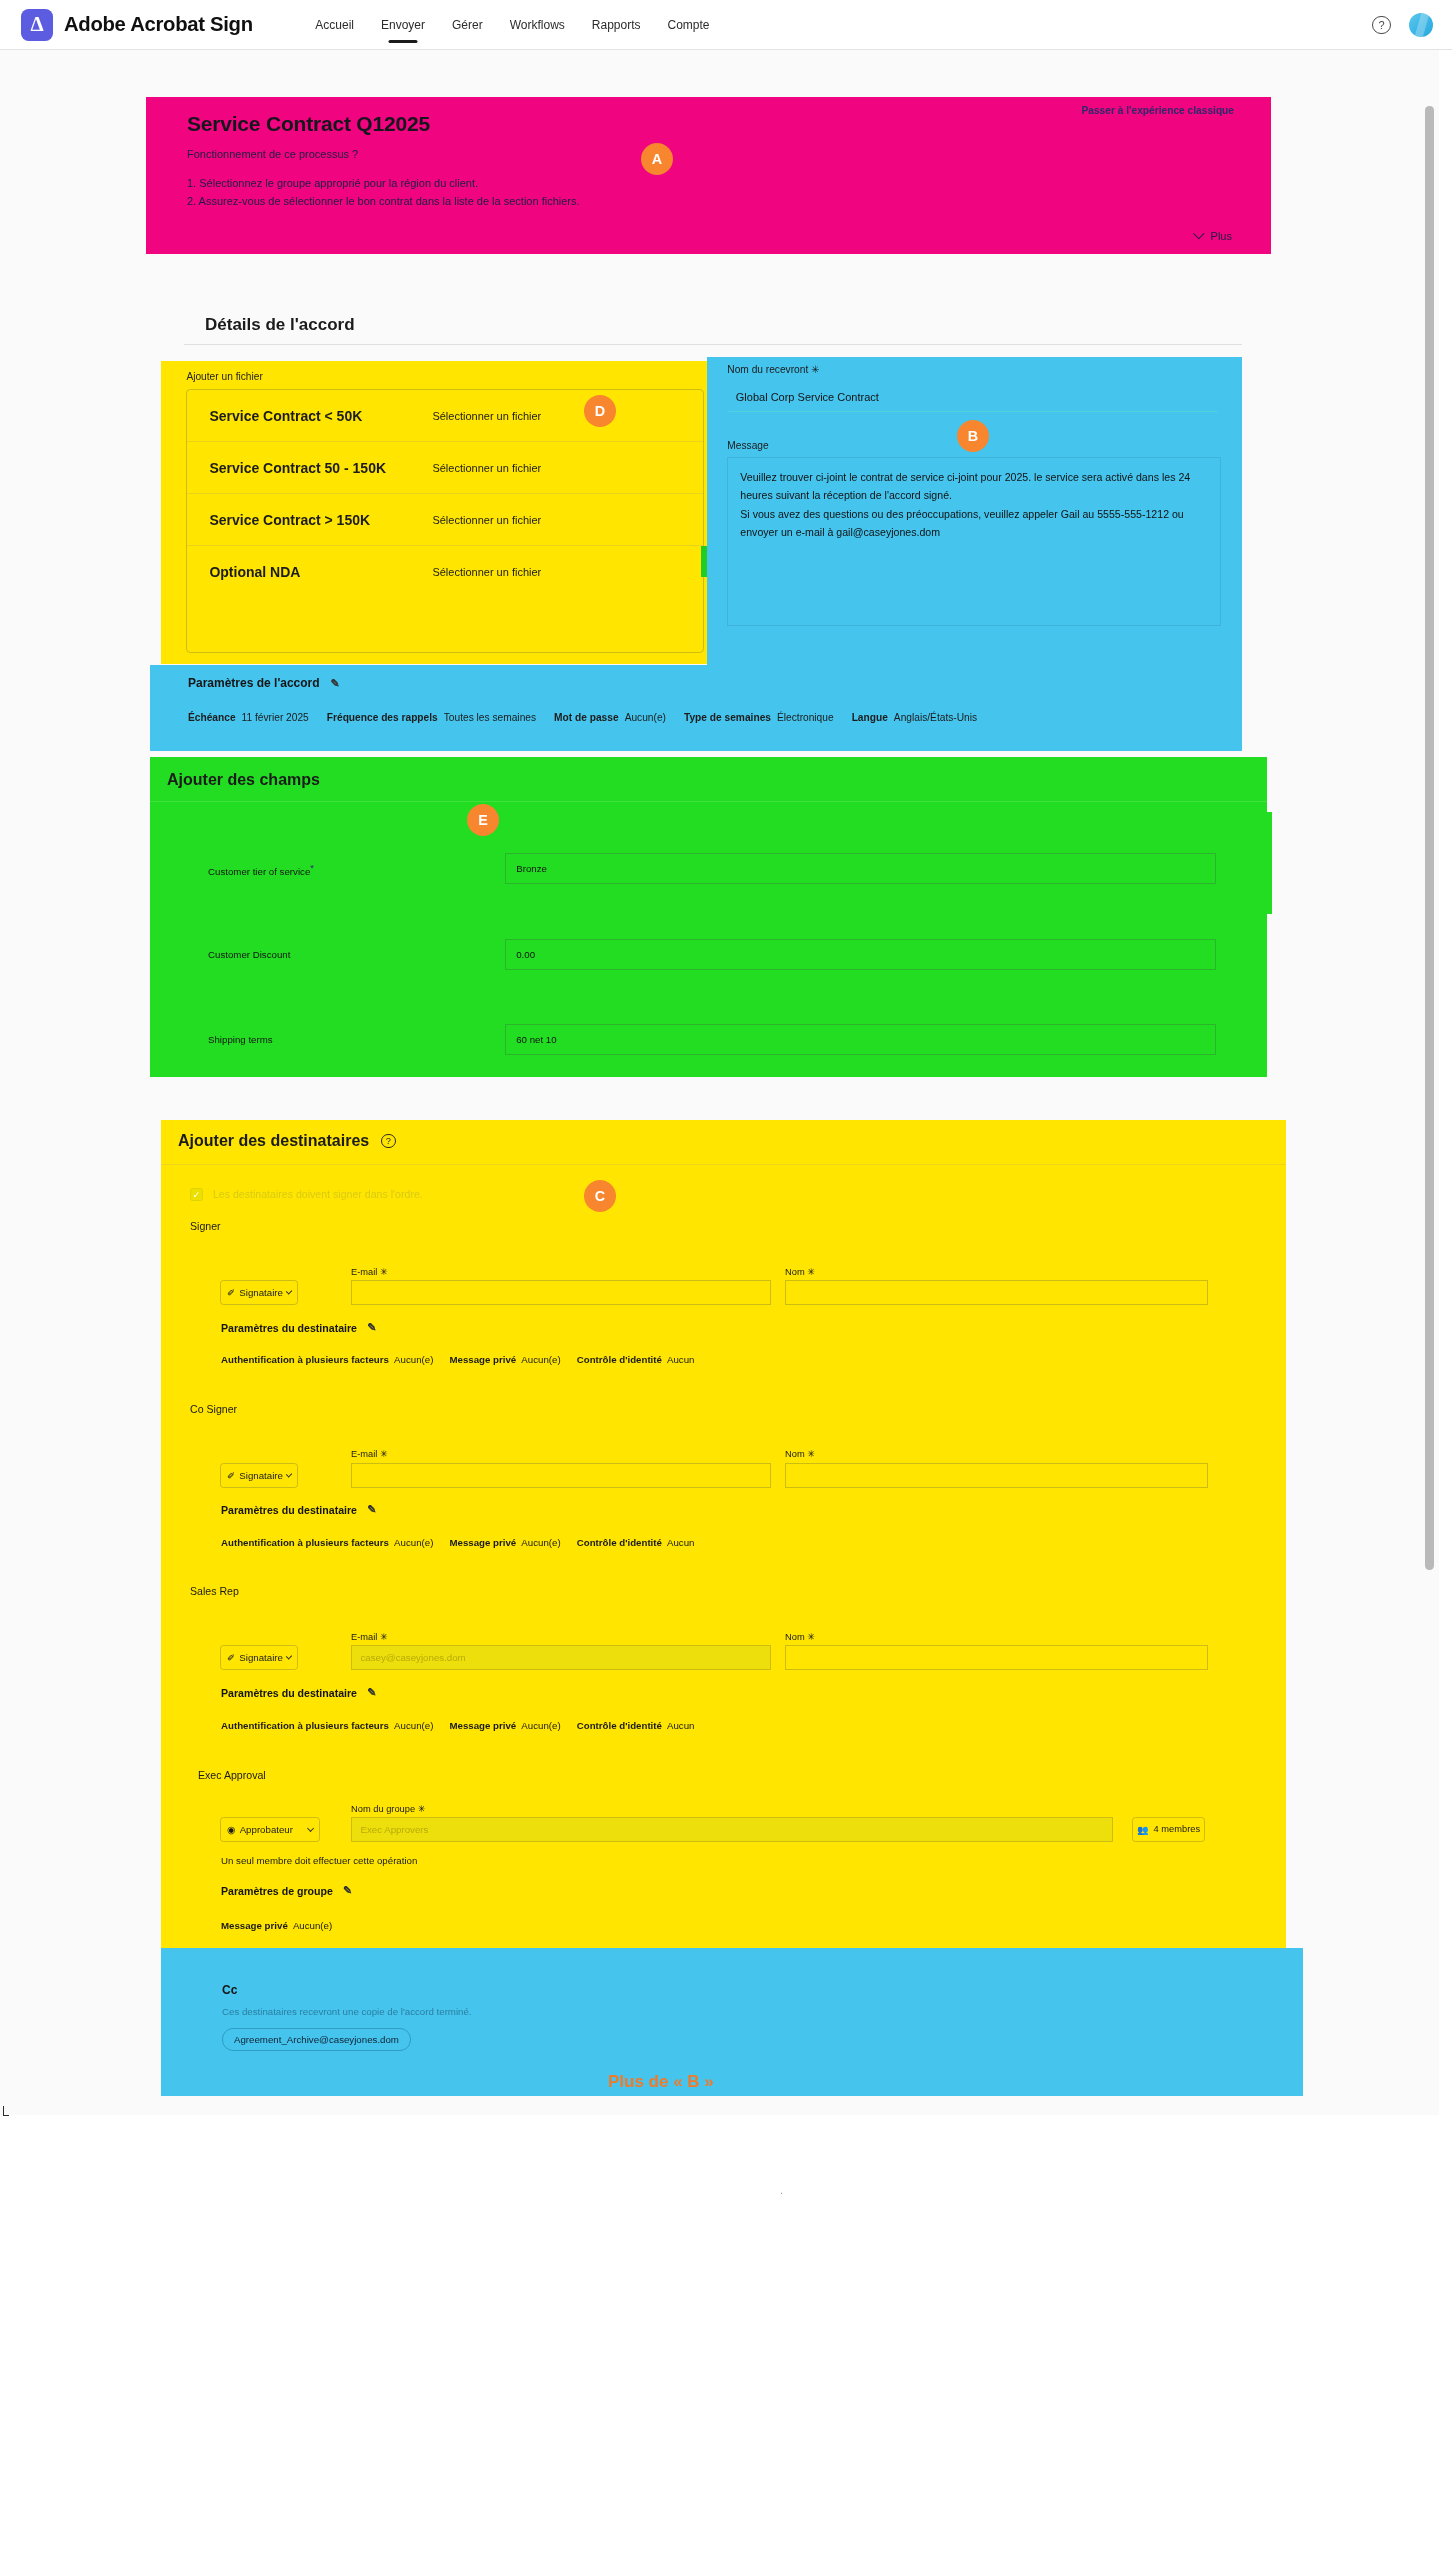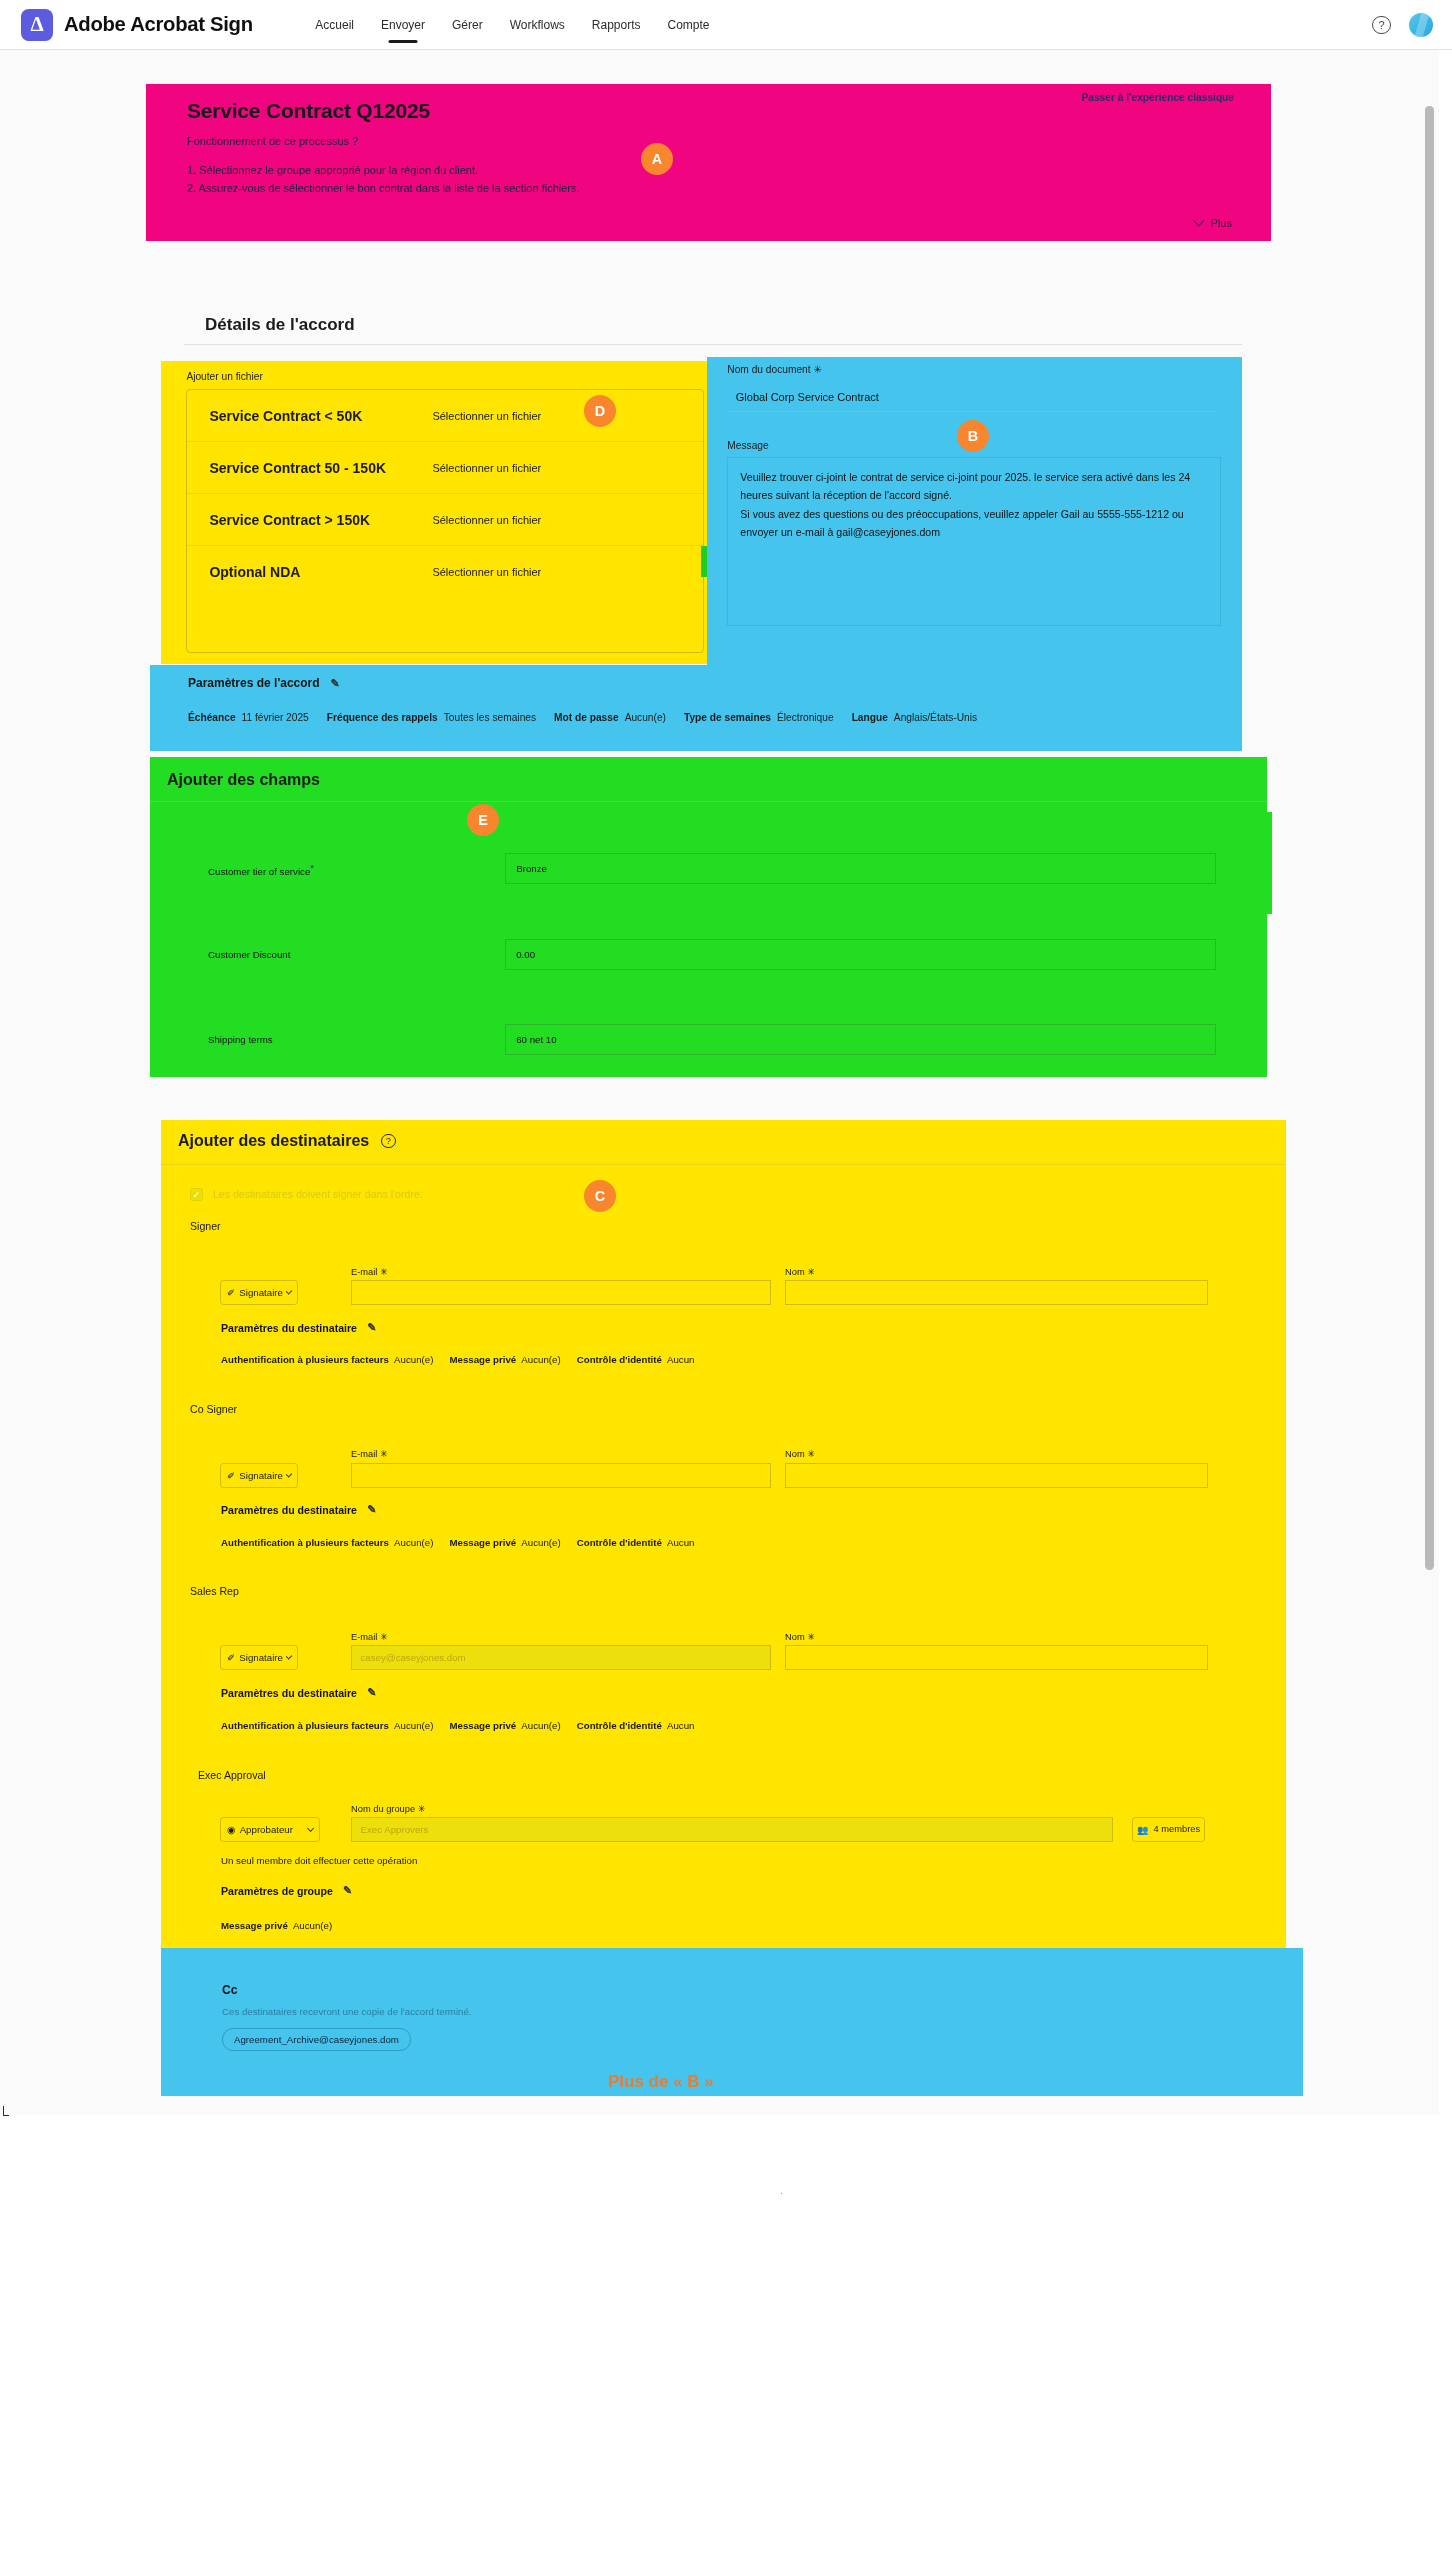--- a/index.html
+++ b/index.html
@@ -76,21 +76,21 @@
     position: absolute; top: 52px; right: 3.4px;
     width: 11px; height: 2056px; background: #fafafa;
   }
   .scrollbar-thumb {
     position: absolute; top: 56px; right: 5.1px;
     width: 8.5px; height: 1464px; border-radius: 4.2px; background: #b9b9b9;
   }
 
   
   .banner {
-    position: absolute; left: 146px; top: 34px;
+    position: absolute; left: 146px; top: 47px;
     width: 1125px; height: 157px;
     background: #f0047f;
   }
   .banner-title {
     position: absolute; left: 41px; top: 15.2px;
     font-size: 21px; font-weight: bold; color: #16161d;
     letter-spacing: -0.2px;
   }
   .banner-sub {
     position: absolute; left: 41px; top: 51px;
@@ -424,21 +424,21 @@
       <div class="file-row">
         <span class="file-row-name">Optional NDA</span>
         <span class="file-row-action">Sélectionner un fichier</span>
       </div>
     </div>
   </div>
   <div class="green-tab"></div>
 
   <div class="doc-panel">
     <div class="fld-label" style="left:20.3px; top:6.8px;">
-      <span>Nom du document</span>
+      <span>Nom du recevront</span>
       <span class="req-star">✳</span>
     </div>
     <input class="doc-name-input" value="Global Corp Service Contract" style="">
     <div class="doc-underline"></div>
     <div class="fld-label" style="left:20.3px; top:83px;">Message</div>
     <textarea class="msg-box" style="">Veuillez trouver ci-joint le contrat de service ci-joint pour 2025. le service sera activé dans les 24 heures suivant la réception de l'accord signé.
 Si vous avez des questions ou des préoccupations, veuillez appeler Gail au 5555-555-1212 ou envoyer un e-mail à gail@caseyjones.dom</textarea>
   </div>
 
   <div class="agr-settings">

